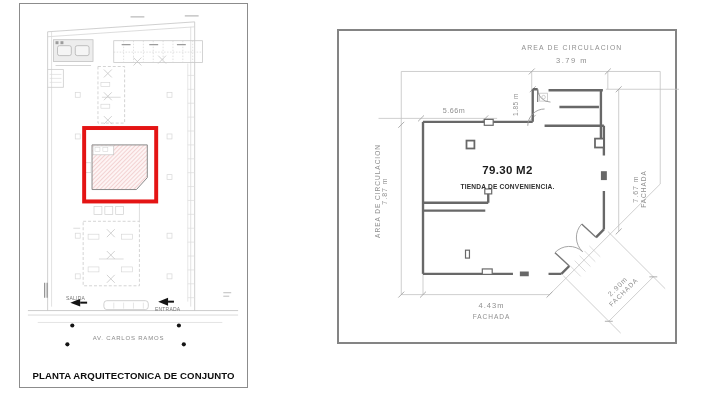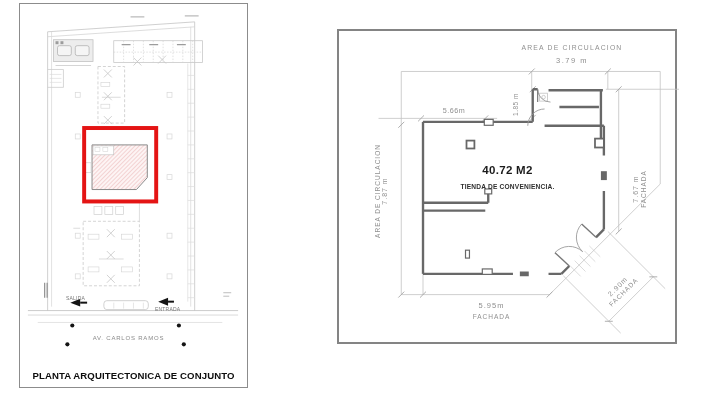--- a/index.html
+++ b/index.html
@@ -241,24 +241,24 @@
 
     <div class="lbl ctr rot90" style="left:259px;top:147px;width:90px;height:22px;">
       <div class="dim-line2">7.67 m</div>
       <div class="dim-line1">FACHADA</div>
     </div>
 
     <div class="lbl ctr rot90" id="inner-height" style="left:155px;top:68.5px;width:44px;height:9px;">1.85 m</div>
 
     <div class="lbl ctr" id="inner-width" style="left:85px;top:76px;width:60px;">5.66m</div>
 
-    <div class="lbl ctr" id="area-label" style="left:96px;top:133px;width:145px;">40.72 M2</div>
+    <div class="lbl ctr" id="area-label" style="left:96px;top:133px;width:145px;">79.30 M2</div>
     <div class="lbl ctr" id="store-label" style="left:96px;top:152px;width:145px;">TIENDA DE CONVENIENCIA.</div>
 
-    <div class="lbl ctr" id="bottom-dim" style="left:90px;top:271px;width:125px;">5.95m</div>
+    <div class="lbl ctr" id="bottom-dim" style="left:90px;top:271px;width:125px;">4.43m</div>
     <div class="lbl ctr" id="bottom-facade" style="left:90px;top:281.5px;width:125px;">FACHADA</div>
 
     <div class="lbl ctr rot45" style="left:248px;top:249.5px;width:70px;height:19px;">
       <div class="dim-line2">2.90m</div>
       <div class="dim-line1">FACHADA</div>
     </div>
   </div>
 </div>
 
 </body></html>

